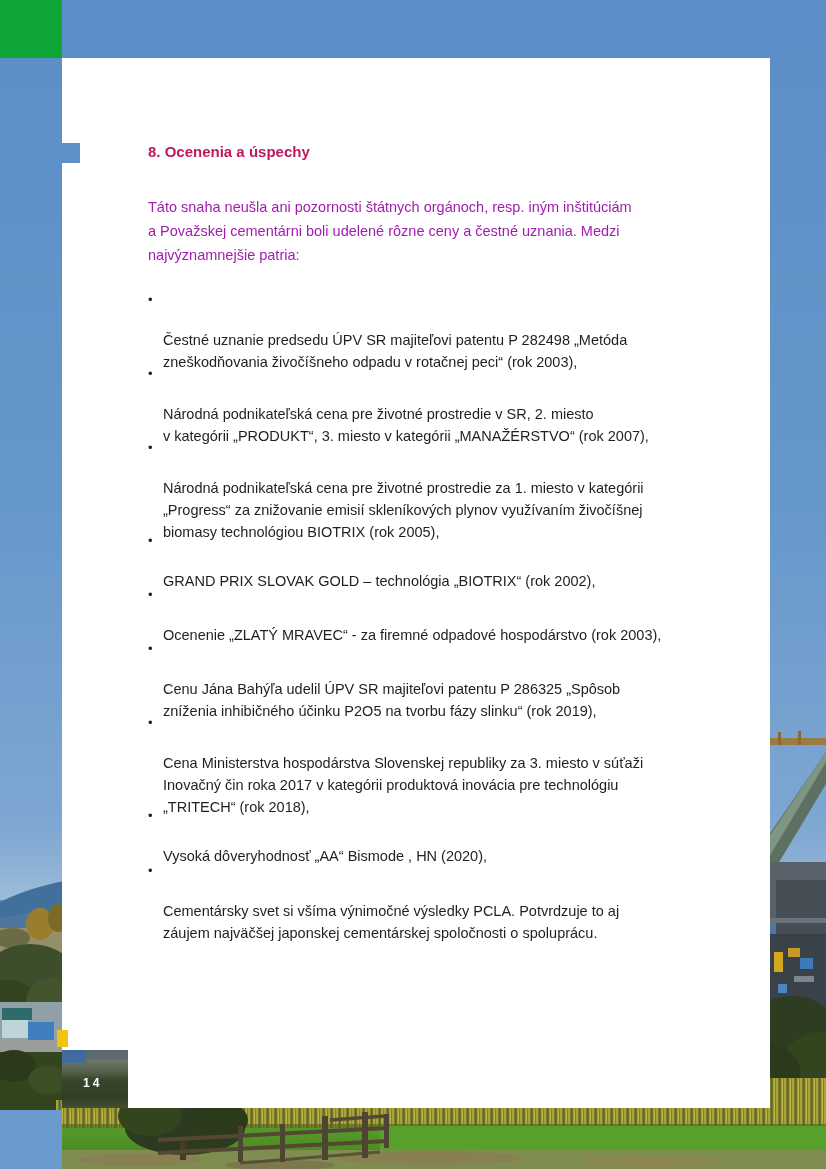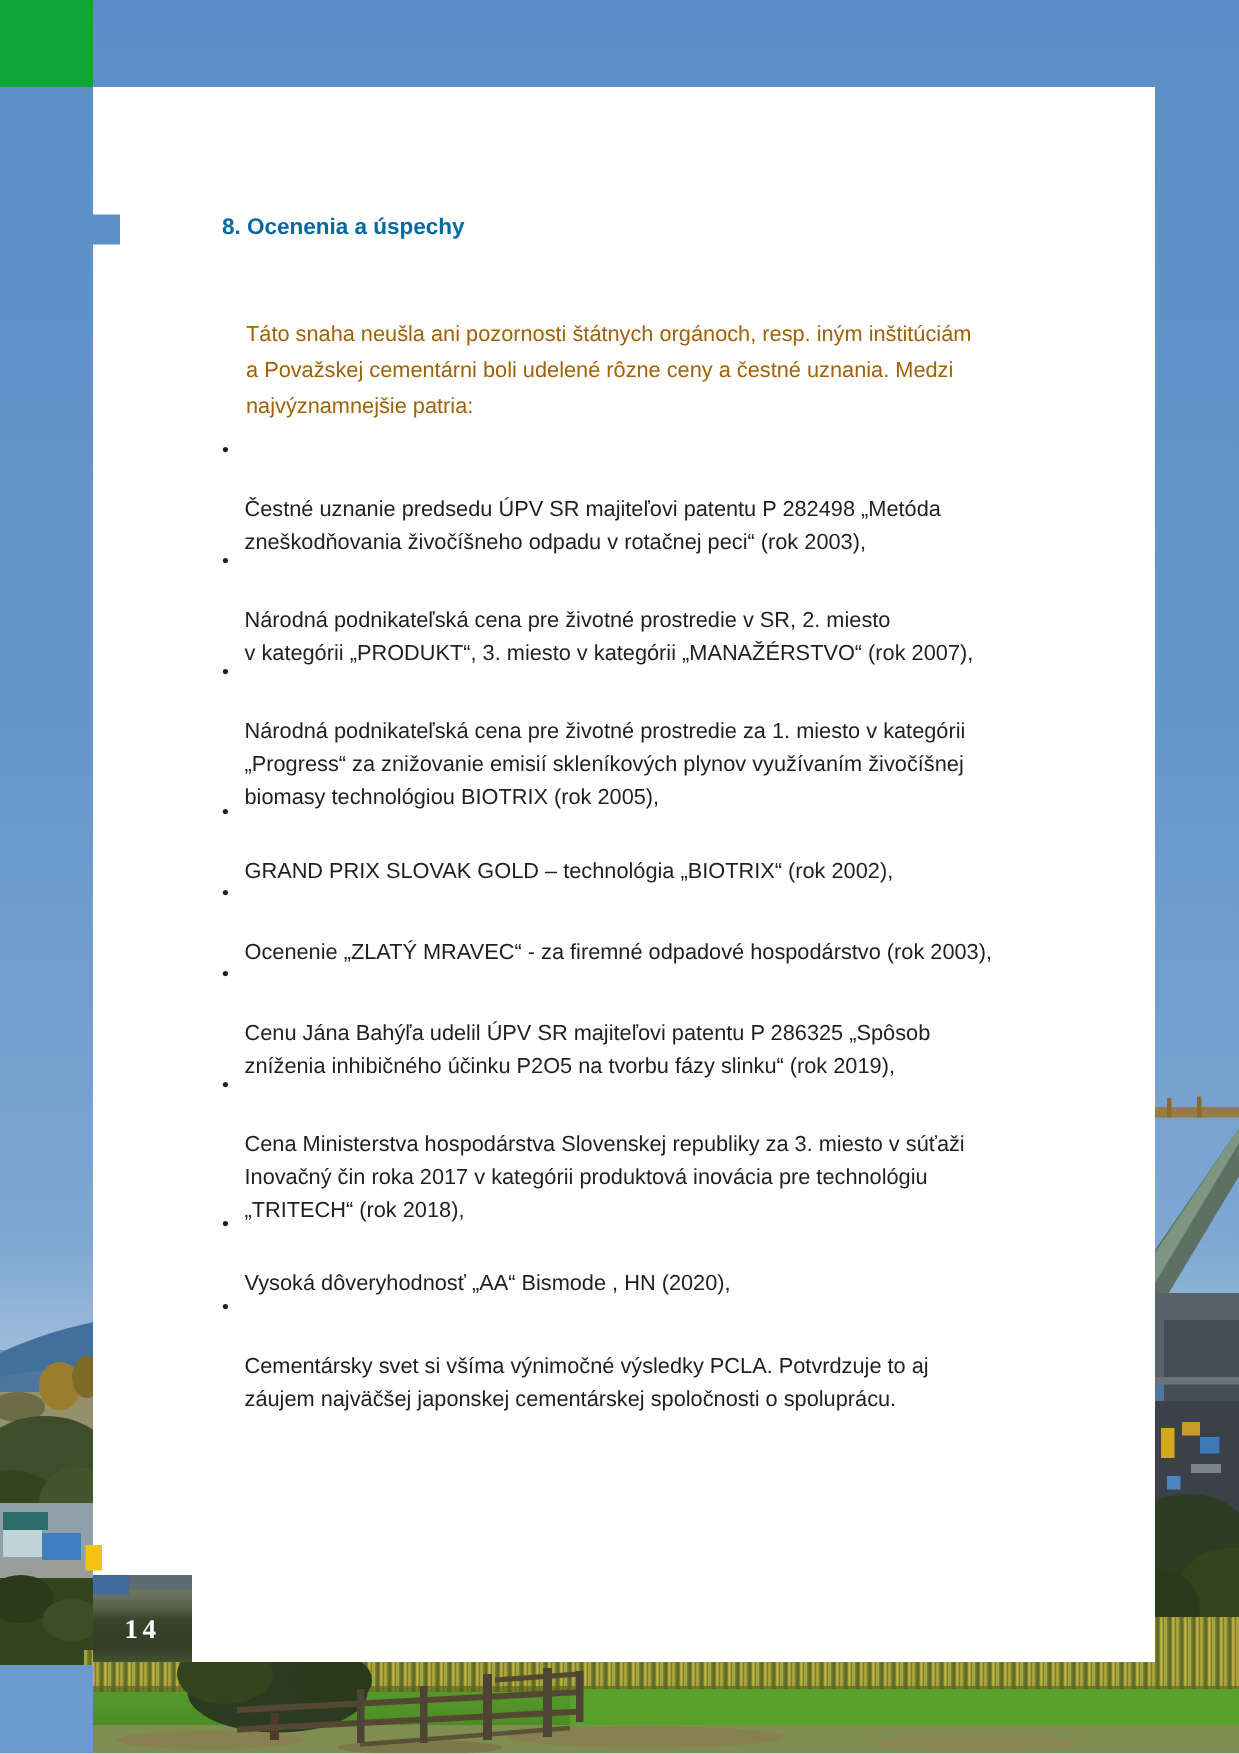--- a/index.html
+++ b/index.html
@@ -17,25 +17,25 @@
 
   
   .card {
     position:absolute; left:62px; top:58px; width:708px; height:1050px;
     background:#ffffff; z-index:3;
   }
   .heading-tab { position:absolute; left:0; top:85px; width:18px; height:20px; }
 
   .section-heading {
     position:absolute; left:86px; top:84px; width:560px; margin:0;
-    font-size:15px; line-height:20px; font-weight:bold; color:#0369a1;
+    font-size:15px; line-height:20px; font-weight:bold; color:#be185d;
   }
   .intro {
-    position:absolute; left:86px; top:137px; width:600px; margin:16px;
-    font-size:14.5px; line-height:24px; font-weight:normal; color:#a16207;
+    position:absolute; left:86px; top:137px; width:600px; margin:0;
+    font-size:14.5px; line-height:24px; font-weight:normal; color:#a21caf;
     white-space:pre-line;
   }
   .awards { list-style:none; margin:0; padding:0; }
   .award {
     position:absolute; left:86px; width:612px;
     display:flex; align-items:flex-start;
     font-size:14.5px; line-height:22px; color:#1f1f1f; font-weight:500;
   }
   .award .dot { width:15px; flex:0 0 15px; font-size:13px; line-height:22px; color:#1f1f1f; }
   .award .txt { flex:1; white-space:pre-line;margin-top:40px; }
@@ -43,21 +43,21 @@
   
   .notch {
     position:absolute; left:62px; top:1050px; width:66px; height:58px; z-index:5;
     background:linear-gradient(180deg,#5e6a55 0px,#6a7462 12px,#55604a 22px,#39442c 30px,#323d27 48px,#44512f 58px);
     overflow:hidden;
   }
   .notch .truck { position:absolute; left:0; top:0; width:24px; height:13px; background:#3a6ba8; opacity:.85; }
   .notch .bridge { position:absolute; left:24px; top:0; width:42px; height:9px; background:#5c6a72; opacity:.9; }
   .page-number {
     position:absolute; left:21px; top:26px;
-    font-size:18px; font-weight:bold; color:#ffffff; letter-spacing:3px;font-family:Liberation Serif, serif;
+    font-size:12px; font-weight:bold; color:#ffffff; letter-spacing:3px;
   }
 </style>
 </head>
 <body>
 
 <div class="page">
 
   <svg class="photo-bg" viewBox="0 0 826 1169" preserveAspectRatio="none" xmlns="http://www.w3.org/2000/svg">
     <defs>
       <linearGradient id="sky" x1="0" y1="0" x2="0" y2="1">

